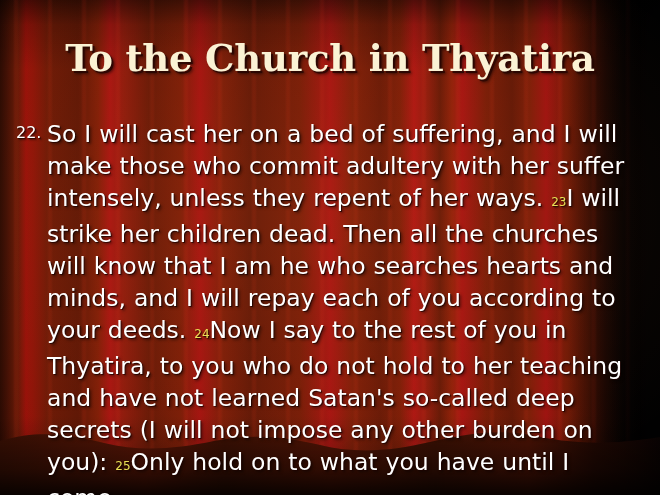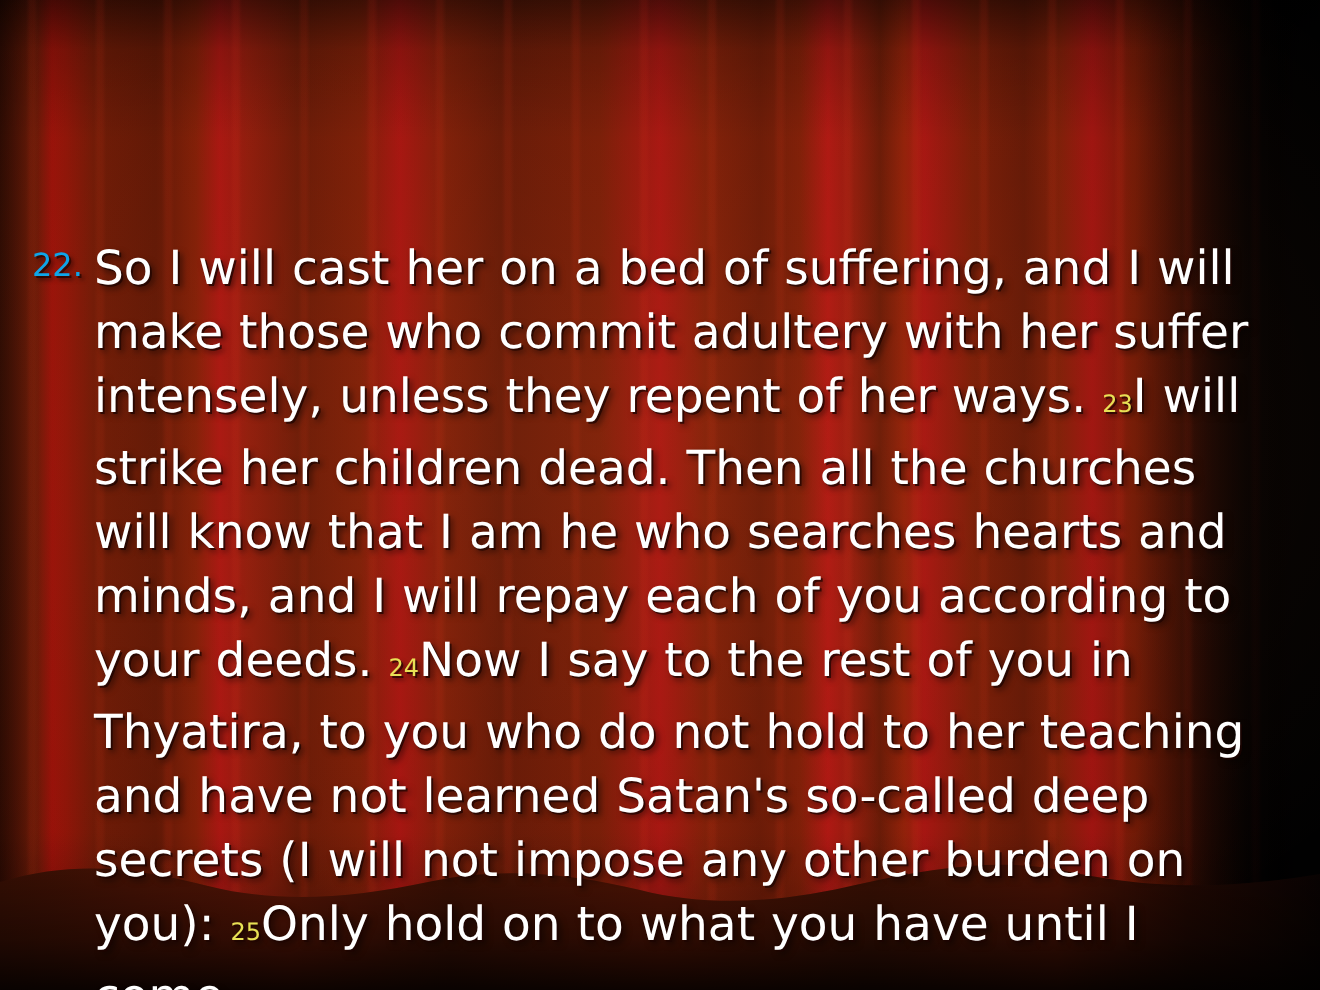--- a/index.html
+++ b/index.html
@@ -151,21 +151,21 @@
       1px 1px 0 rgba(30,4,2,0.75),
       2px 2px 3px rgba(0,0,0,0.55);
     word-spacing: 0.5px;
   }
   .vnum-lead {
     position: absolute;
     left: 0;
     top: 3px;
     font-size: 16px;
     line-height: 24px;
-    color: #0ea5e9;
+    color: #ffffff;
     text-shadow:
       1px 1px 0 rgba(30,4,2,0.7),
       2px 2px 2px rgba(0,0,0,0.5);
   }
   .vnum {
     font-size: 12px;
     color: #e8e055;
     text-shadow:
       1px 1px 0 rgba(30,4,2,0.7),
       2px 2px 2px rgba(0,0,0,0.5);
@@ -204,20 +204,21 @@
     <path d="M0,16 C40,4 72,10 104,18 C140,27 176,24 214,16
              C252,8 286,12 320,20 C356,29 392,26 430,17
              C466,9 498,4 530,10 C564,17 600,22 660,12
              L660,70 L0,70 Z" fill="url(#swagGrad)"></path>
     <path d="M0,16 C40,4 72,10 104,18 C140,27 176,24 214,16
              C252,8 286,12 320,20 C356,29 392,26 430,17
              C466,9 498,4 530,10 C564,17 600,22 660,12
              L660,70 L0,70 Z" fill="url(#swagFade)"></path>
   </svg>
 
+  <div class="title">To the Church in Thyatira</div>
 
   <div class="body-block">
     <div class="para">
       <span class="vnum-lead">22.</span><span> So I will cast her on a bed of suffering, and I will make those who commit adultery with her suffer intensely, unless they repent of her ways. </span><span class="vnum">23</span><span>I will strike her children dead. Then all the churches will know that I am he who searches hearts and minds, and I will repay each of you according to your deeds. </span><span class="vnum">24</span><span>Now I say to the rest of you in Thyatira, to you who do not hold to her teaching and have not learned Satan's so-called deep secrets (I will not impose any other burden on you): </span><span class="vnum">25</span><span>Only hold on to what you have until I come.</span>
     </div>
   </div>
 
 </div>
 
 </body></html>

